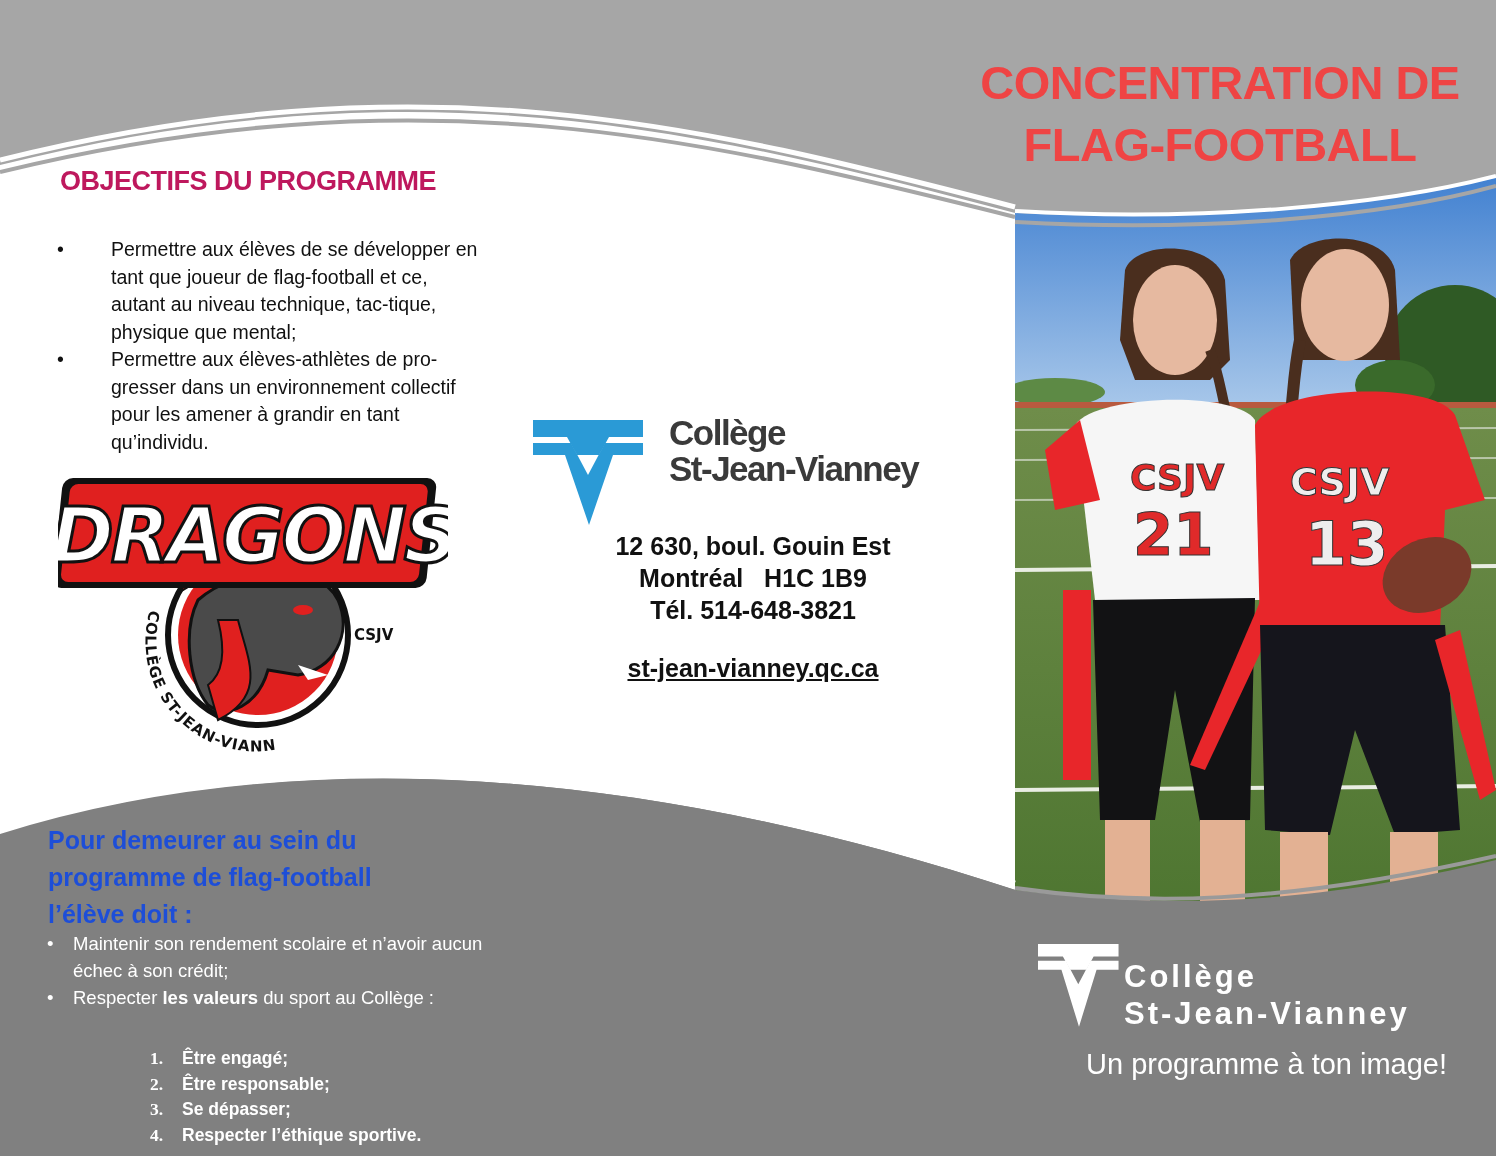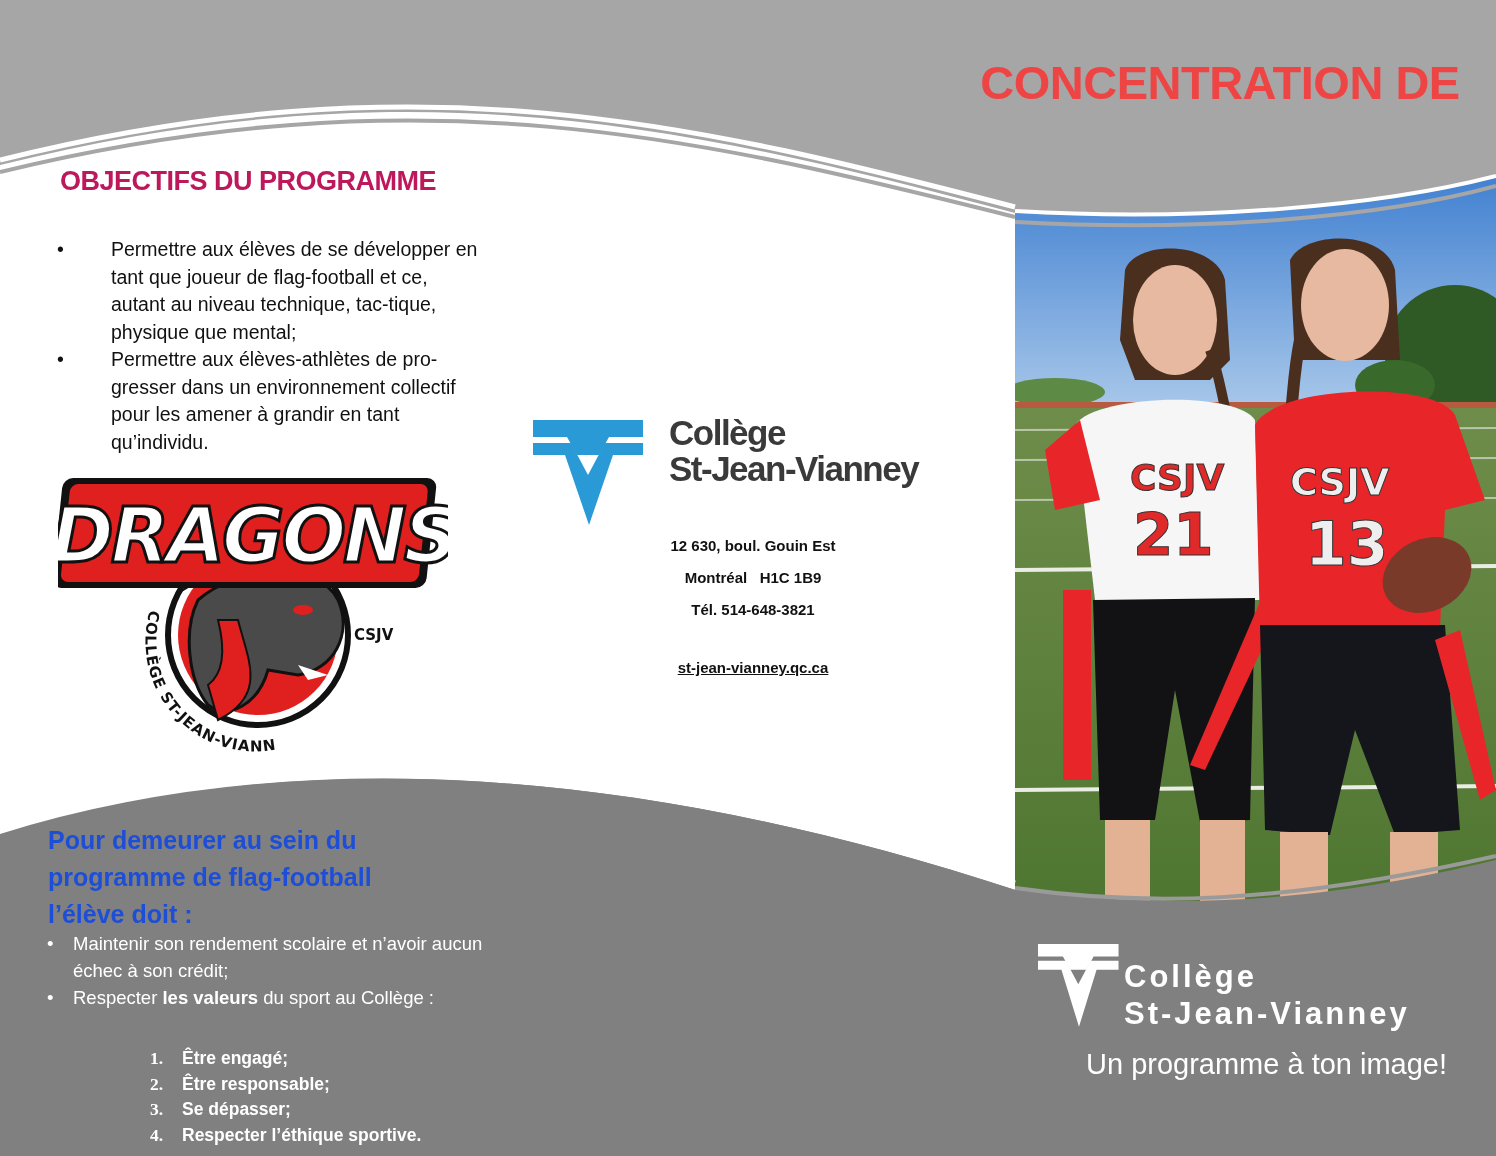--- a/index.html
+++ b/index.html
@@ -24,21 +24,21 @@
   .obj-list { position: absolute; left: 52px; top: 236px; width: 430px; margin: 0; padding: 0; list-style: none; }
   .obj-list li { position: relative; padding-left: 59px; font-size: 19.5px; line-height: 27.5px; color: #111; }
   .obj-list li .bullet { position: absolute; left: 5px; top: 0; }
   .dragons { position: absolute; left: 58px; top: 470px; width: 390px; height: 290px; }
   .center-logo { position: absolute; left: 533px; top: 415px; }
   .center-logo .name {
     position: absolute; left: 136px; top: 0; font-weight: bold; color: #3a3a3a;
     font-size: 35px; line-height: 36px; letter-spacing: -1.5px; white-space: nowrap;
   }
   .address { position: absolute; left: 600px; top: 530px; width: 306px; text-align: center; }
-  .address div { font-size: 15px; font-weight: bold; color: #111; line-height: 32px; }
+  .address div { font-size: 25px; font-weight: bold; color: #111; line-height: 32px; }
   .address .url { margin-top: 26px; text-decoration: underline; }
   .stay-heading {
     position: absolute; left: 48px; top: 822px; color: #1d4ed8; font-weight: bold; font-size: 25px; line-height: 37px;
   }
   .stay-list { position: absolute; left: 44px; top: 930px; margin: 0; padding: 0; list-style: none; width: 460px; }
   .stay-list li { position: relative; padding-left: 29px; color: #fff; font-size: 18.5px; line-height: 27px; }
   .stay-list li .bullet { position: absolute; left: 3px; }
   .values { position: absolute; left: 138px; top: 1034px; margin: 12px; padding: 0; list-style: none; }
   .values li { color: #fff; font-weight: bold; font-size: 17.5px; line-height: 25.5px; }
   .values li .num { display: inline-block; width: 32px; font-family: "Liberation Serif", serif; }
@@ -121,20 +121,21 @@
 
   <path d="M0 835 C 300 740, 650 770, 1015 890 C 1140 905, 1280 912, 1496 860 V1156 H0 Z" fill="#808080"></path>
   <path d="M0 828 C 300 733, 650 763, 1015 883" stroke="#ffffff" stroke-width="5" fill="none"></path>
   <path d="M0 836 C 300 742, 650 772, 1015 892" stroke="#808080" stroke-width="4" fill="none"></path>
   <path d="M1015 888 C 1140 906, 1280 905, 1496 856" stroke="#9a9a9a" stroke-width="4" fill="none"></path>
   <path d="M1015 897 C 1140 914, 1280 916, 1496 866" stroke="#808080" stroke-width="4" fill="none"></path>
 </svg>
 
 <div class="title">
   <div>CONCENTRATION DE</div>
+  <div>FLAG-FOOTBALL</div>
 </div>
 
 <div class="obj-heading">OBJECTIFS DU PROGRAMME</div>
 <ul class="obj-list">
   <li>
     <span class="bullet">•</span>
     <span>Permettre aux élèves de se développer en tant que joueur de flag-football et ce,  autant au niveau technique, tac-tique, physique que mental;</span>
   </li>
   <li>
     <span class="bullet">•</span>

